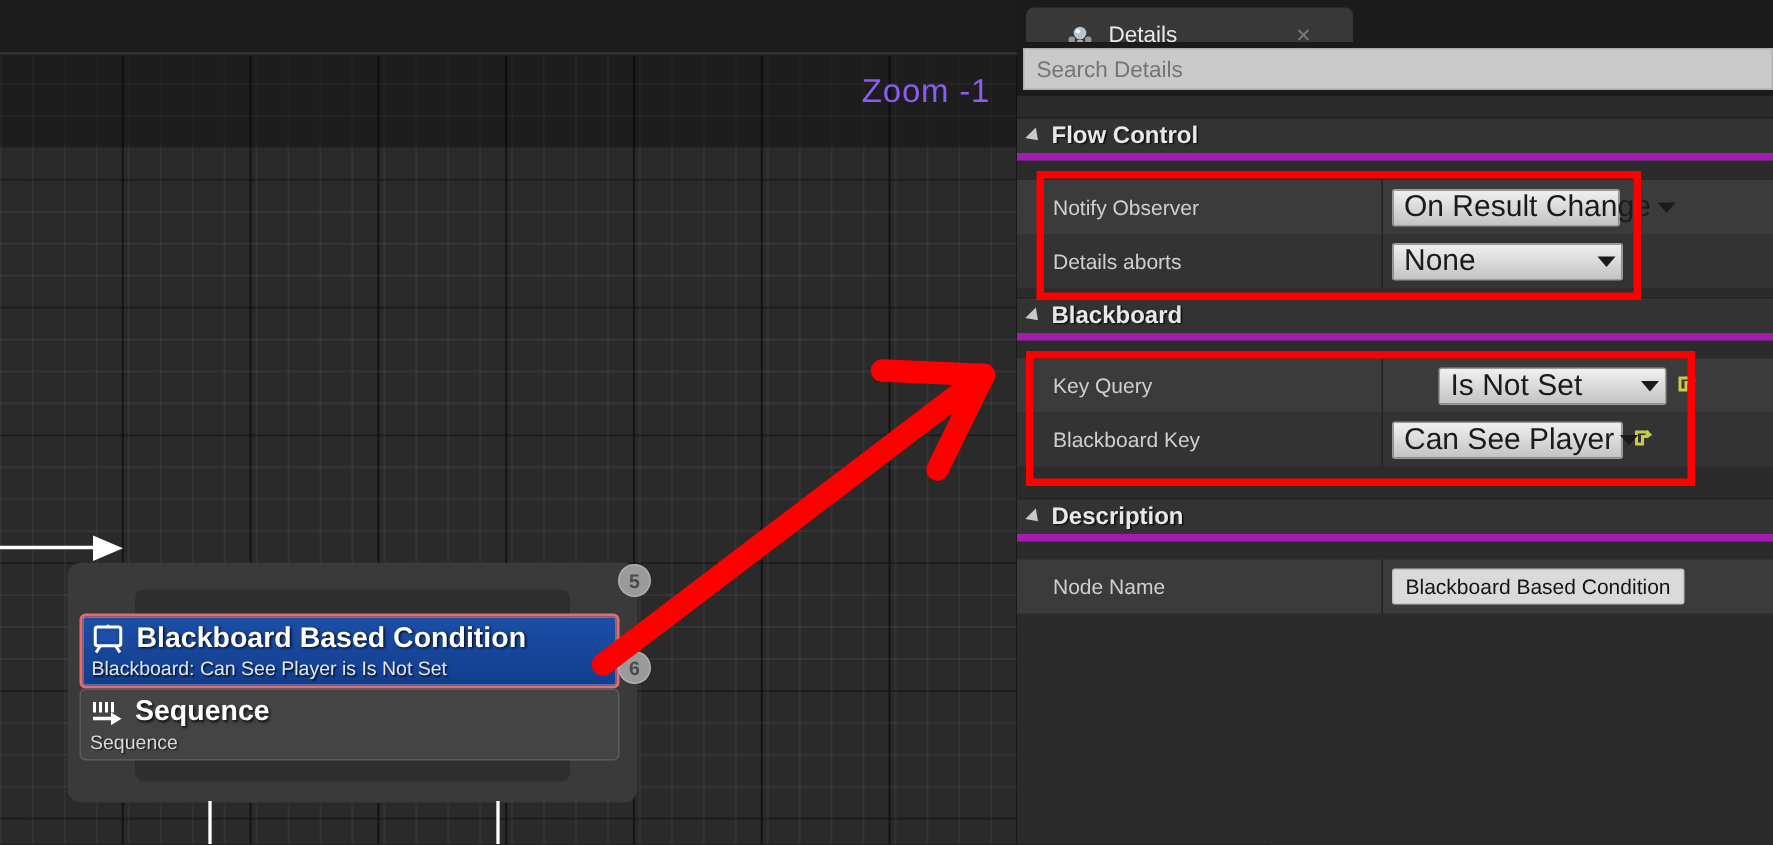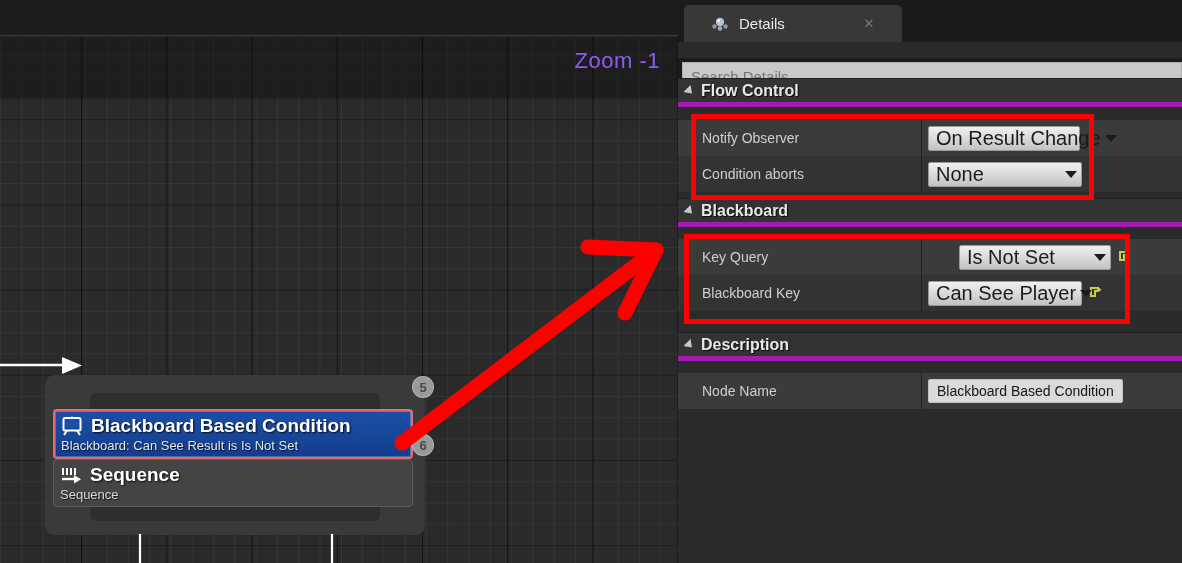--- a/index.html
+++ b/index.html
@@ -115,21 +115,21 @@
   }
   #tab-icon { width:20px; height:20px; flex:0 0 auto; margin-right:9px; }
   #tab-label { font-size:15px; color:#e9e9e9; flex:1 1 auto; }
   #tab-close {
     width:14px; height:14px; flex:0 0 auto; opacity:0.45;
     display:flex; align-items:center; justify-content:center;
     font-size:13px; color:#c8c8c8; line-height:1;
   }
 
   #search-row {
-    position:absolute; left:0; top:58px; width:504px; height:36px;
+    position:absolute; left:0; top:28px; width:504px; height:36px;
     background:#1b1b1b; padding:4px 0px 4px 4px;
   }
   #search-input {
     width:500px; height:28px; background:#c9c9c9; border:1px solid #b0b0b0;
     font-size:15px; color:#6b6b6b; padding:0 8px;
     font-family:"Liberation Sans", sans-serif; outline:none;
   }
 
   .cat-header {
     position:absolute; left:0; width:504px; height:29px;
@@ -214,21 +214,21 @@
         <div class="node-title-row">
           <svg class="node-icon" viewBox="0 0 22 20">
             <rect x="2.5" y="2" width="17" height="12.5" rx="1.5" fill="none" stroke="#ffffff" stroke-width="2"></rect>
             <rect x="5.5" y="5" width="11" height="6.5" fill="#1d4fa8"></rect>
             <line x1="11" y1="0.5" x2="11" y2="2.5" stroke="#ffffff" stroke-width="1.6"></line>
             <line x1="6" y1="14.5" x2="3" y2="19" stroke="#ffffff" stroke-width="2"></line>
             <line x1="16" y1="14.5" x2="19" y2="19" stroke="#ffffff" stroke-width="2"></line>
           </svg>
           <span class="node-title">Blackboard Based Condition</span>
         </div>
-        <div class="node-sub">Blackboard: Can See Result is Is Not Set</div>
+        <div class="node-sub">Blackboard: Can See Player is Is Not Set</div>
       </div>
 
       <div class="bt-node" id="node-sequence">
         <div class="node-title-row">
           <svg class="node-icon" viewBox="0 0 22 20">
             <rect x="2" y="3" width="2" height="7" fill="#ffffff"></rect>
             <rect x="6" y="3" width="2" height="7" fill="#ffffff"></rect>
             <rect x="10" y="3" width="2" height="7" fill="#ffffff"></rect>
             <rect x="14" y="3" width="2" height="7" fill="#ffffff"></rect>
             <line x1="2" y1="14" x2="16" y2="14" stroke="#ffffff" stroke-width="2.4"></line>
@@ -285,21 +285,21 @@
       <span class="prop-divider"></span>
       <span class="prop-value">
         <span class="combo combo-w1">
           <span class="combo-text">On Result Change</span>
           <span class="caret"></span>
         </span>
       </span>
     </div>
 
     <div class="prop-row base" style="top:156px;">
-      <span class="prop-label">Condition aborts</span>
+      <span class="prop-label">Details aborts</span>
       <span class="prop-divider"></span>
       <span class="prop-value">
         <span class="combo combo-w2">
           <span class="combo-text">None</span>
           <span class="caret"></span>
         </span>
       </span>
     </div>
 
     <div class="cat-header" style="top:198px;">

